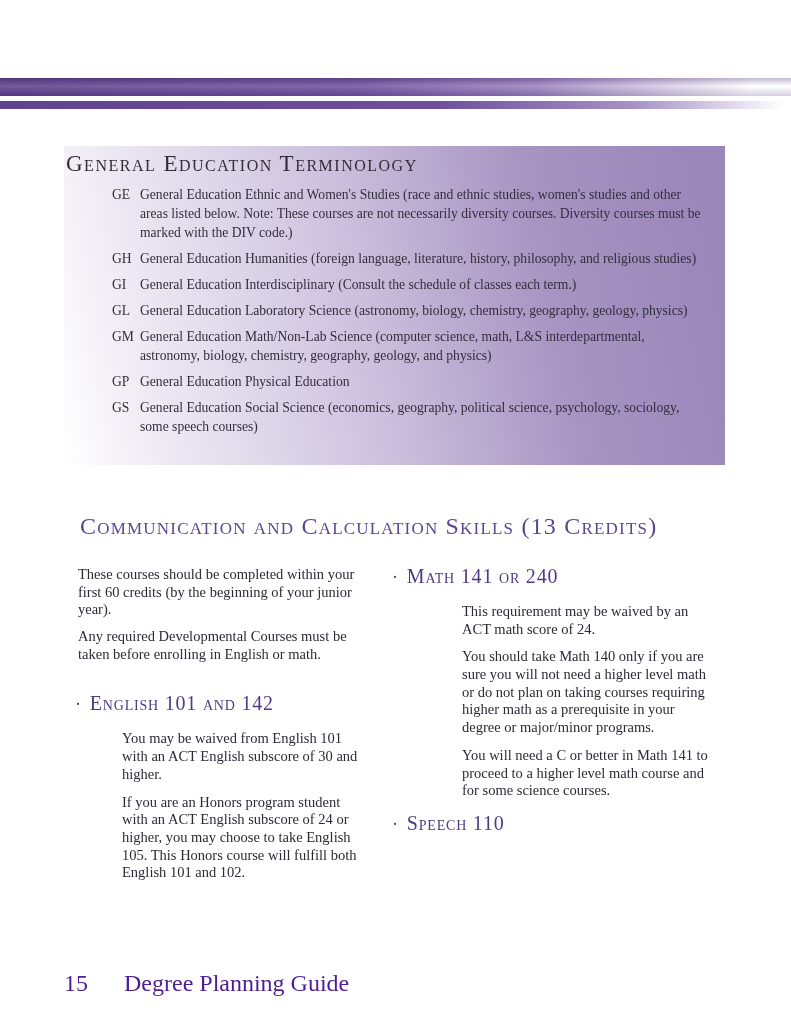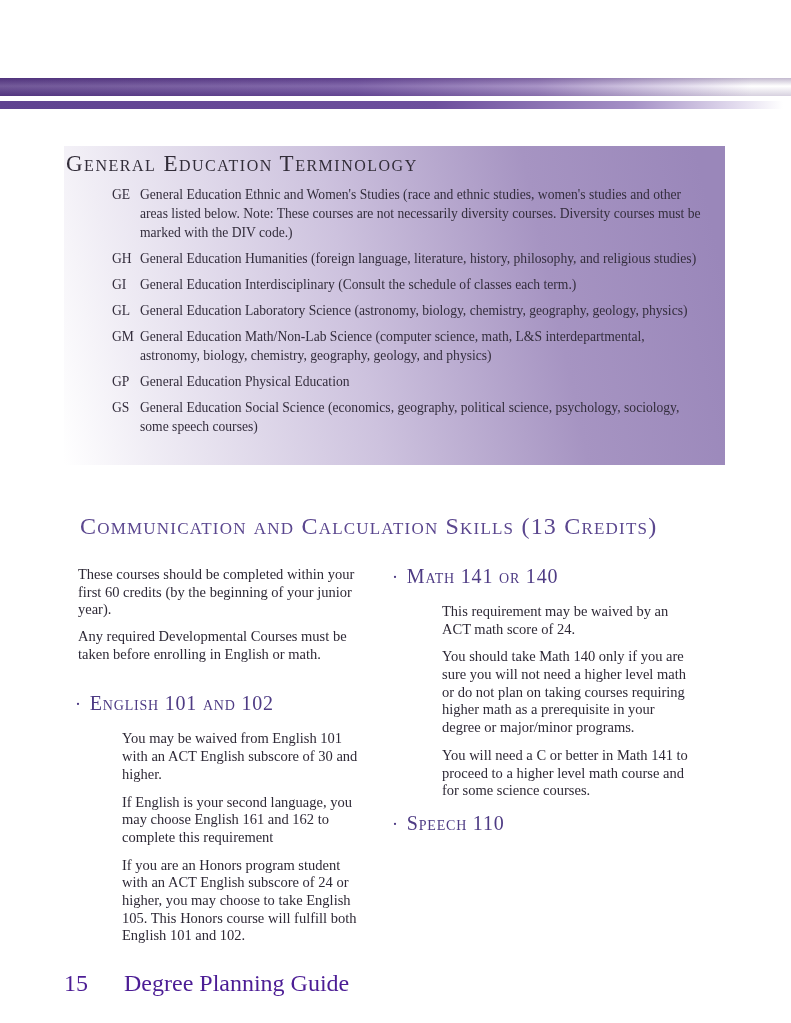--- a/index.html
+++ b/index.html
@@ -54,21 +54,21 @@
     display:flex;align-items:baseline;margin:0 0 13px -3px;
     font-size:20px;font-variant:small-caps;letter-spacing:0.8px;
     color:#4e3b84;line-height:26px;white-space:nowrap;
   }
   .subhead .bullet{margin-right:8px;font-size:18px;}
   .subhead-english{margin-top:27px;}
   .subhead-speech{margin-top:8px;}
 
   .sub-paras{margin-left:44px;}
   .sub-paras p{margin:0 0 10px 0;width:238px;}
-  .col-right .sub-paras{margin-left:47px;}
+  .col-right .sub-paras{margin-left:67px;}
   .col-right .sub-paras p{width:252px;}
 
   
   .footer{position:absolute;top:970px;left:64px;color:#4c1d95;font-size:24px;}
   .footer .num{display:inline-block;}
   .footer .guide{display:inline-block;margin-left:30px;}
 </style>
 </head>
 <body>
 
@@ -114,33 +114,32 @@
   <h2 class="comm-title">Communication and Calculation Skills (13 Credits)</h2>
 
   <div class="col col-left">
     <div class="intro">
       <p>These courses should be completed within your first 60 credits (by the beginning of your junior year).</p>
       <p>Any required Developmental Courses must be taken before enrolling in English or math.</p>
     </div>
 
     <div class="subhead subhead-english">
       <span class="bullet">·</span>
-      <span>English 101 and 102</span>
+      <span>English 101 and 142</span>
     </div>
     <div class="sub-paras">
       <p>You may be waived from English 101 with an ACT English subscore of 30 and higher.</p>
-      <p>If English is your second language, you may choose English 161 and 162 to complete this requirement</p>
       <p>If you are an Honors program student with an ACT English subscore of 24 or higher, you may choose to take English 105. This Honors course will fulfill both English 101 and 102.</p>
     </div>
   </div>
 
   <div class="col col-right">
     <div class="subhead">
       <span class="bullet">·</span>
-      <span>Math 141 or 140</span>
+      <span>Math 141 or 240</span>
     </div>
     <div class="sub-paras">
       <p>This requirement may be waived by an ACT math score of 24.</p>
       <p>You should take Math 140 only if you are sure you will not need a higher level math or do not plan on taking courses requiring higher math as a prerequisite in your degree or major/minor programs.</p>
       <p>You will need a C or better in Math 141 to proceed to a higher level math course and for some science courses.</p>
     </div>
 
     <div class="subhead subhead-speech">
       <span class="bullet">·</span>
       <span>Speech 110</span>

